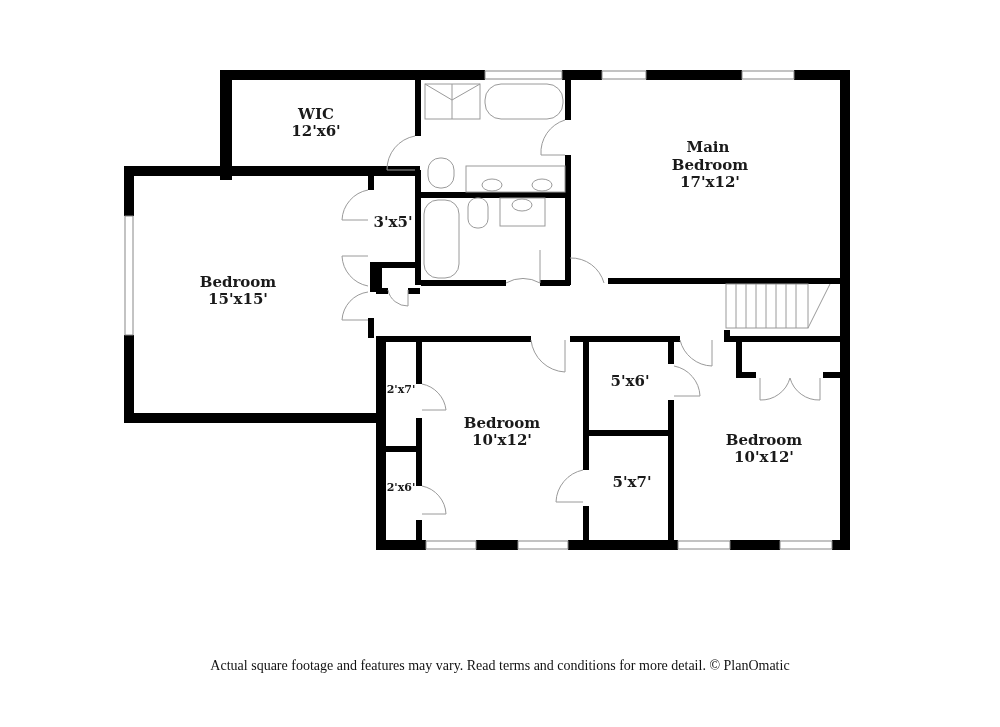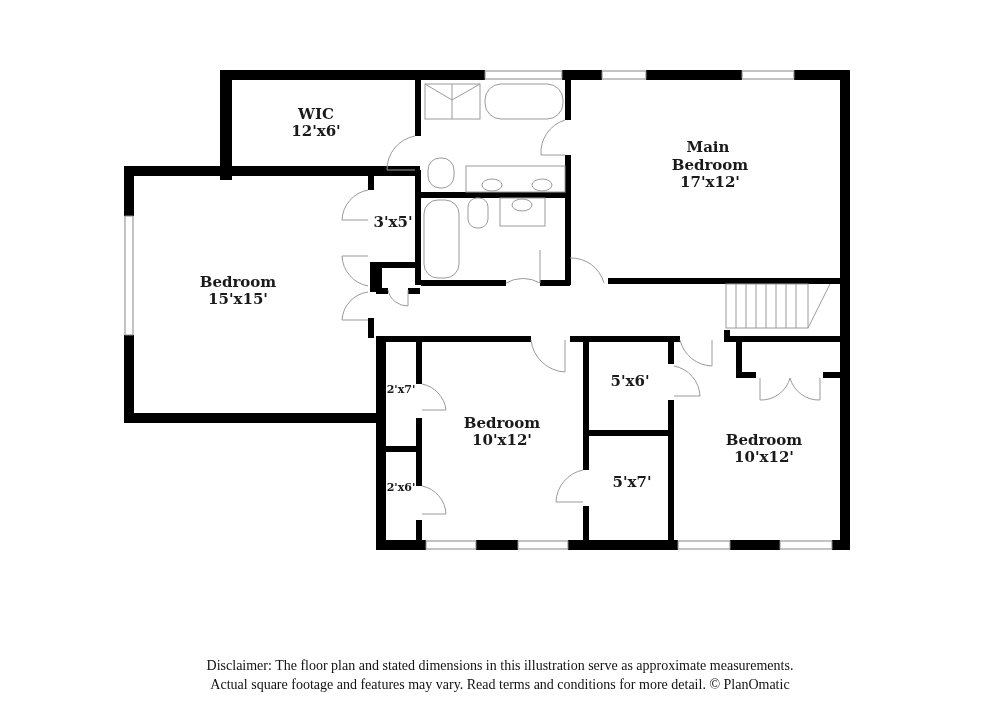--- a/index.html
+++ b/index.html
@@ -158,15 +158,14 @@
   <text class="label" x="502" y="445" font-size="15">10'x12'</text>
 
   <text class="label" x="630" y="386" font-size="15">5'x6'</text>
   <text class="label" x="632" y="487" font-size="15">5'x7'</text>
 
   <text class="label" x="764" y="445" font-size="15">Bedroom</text>
   <text class="label" x="764" y="462" font-size="15">10'x12'</text>
 </svg>
 
 <div class="disclaimer" style="top:656px;">
-  <div>Disclaimer: The floor plan and stated dimensions in this illustration serve as approximate measurements.</div>
   <div>Actual square footage and features may vary. Read terms and conditions for more detail. © PlanOmatic</div>
 </div>
 
 </body></html>

